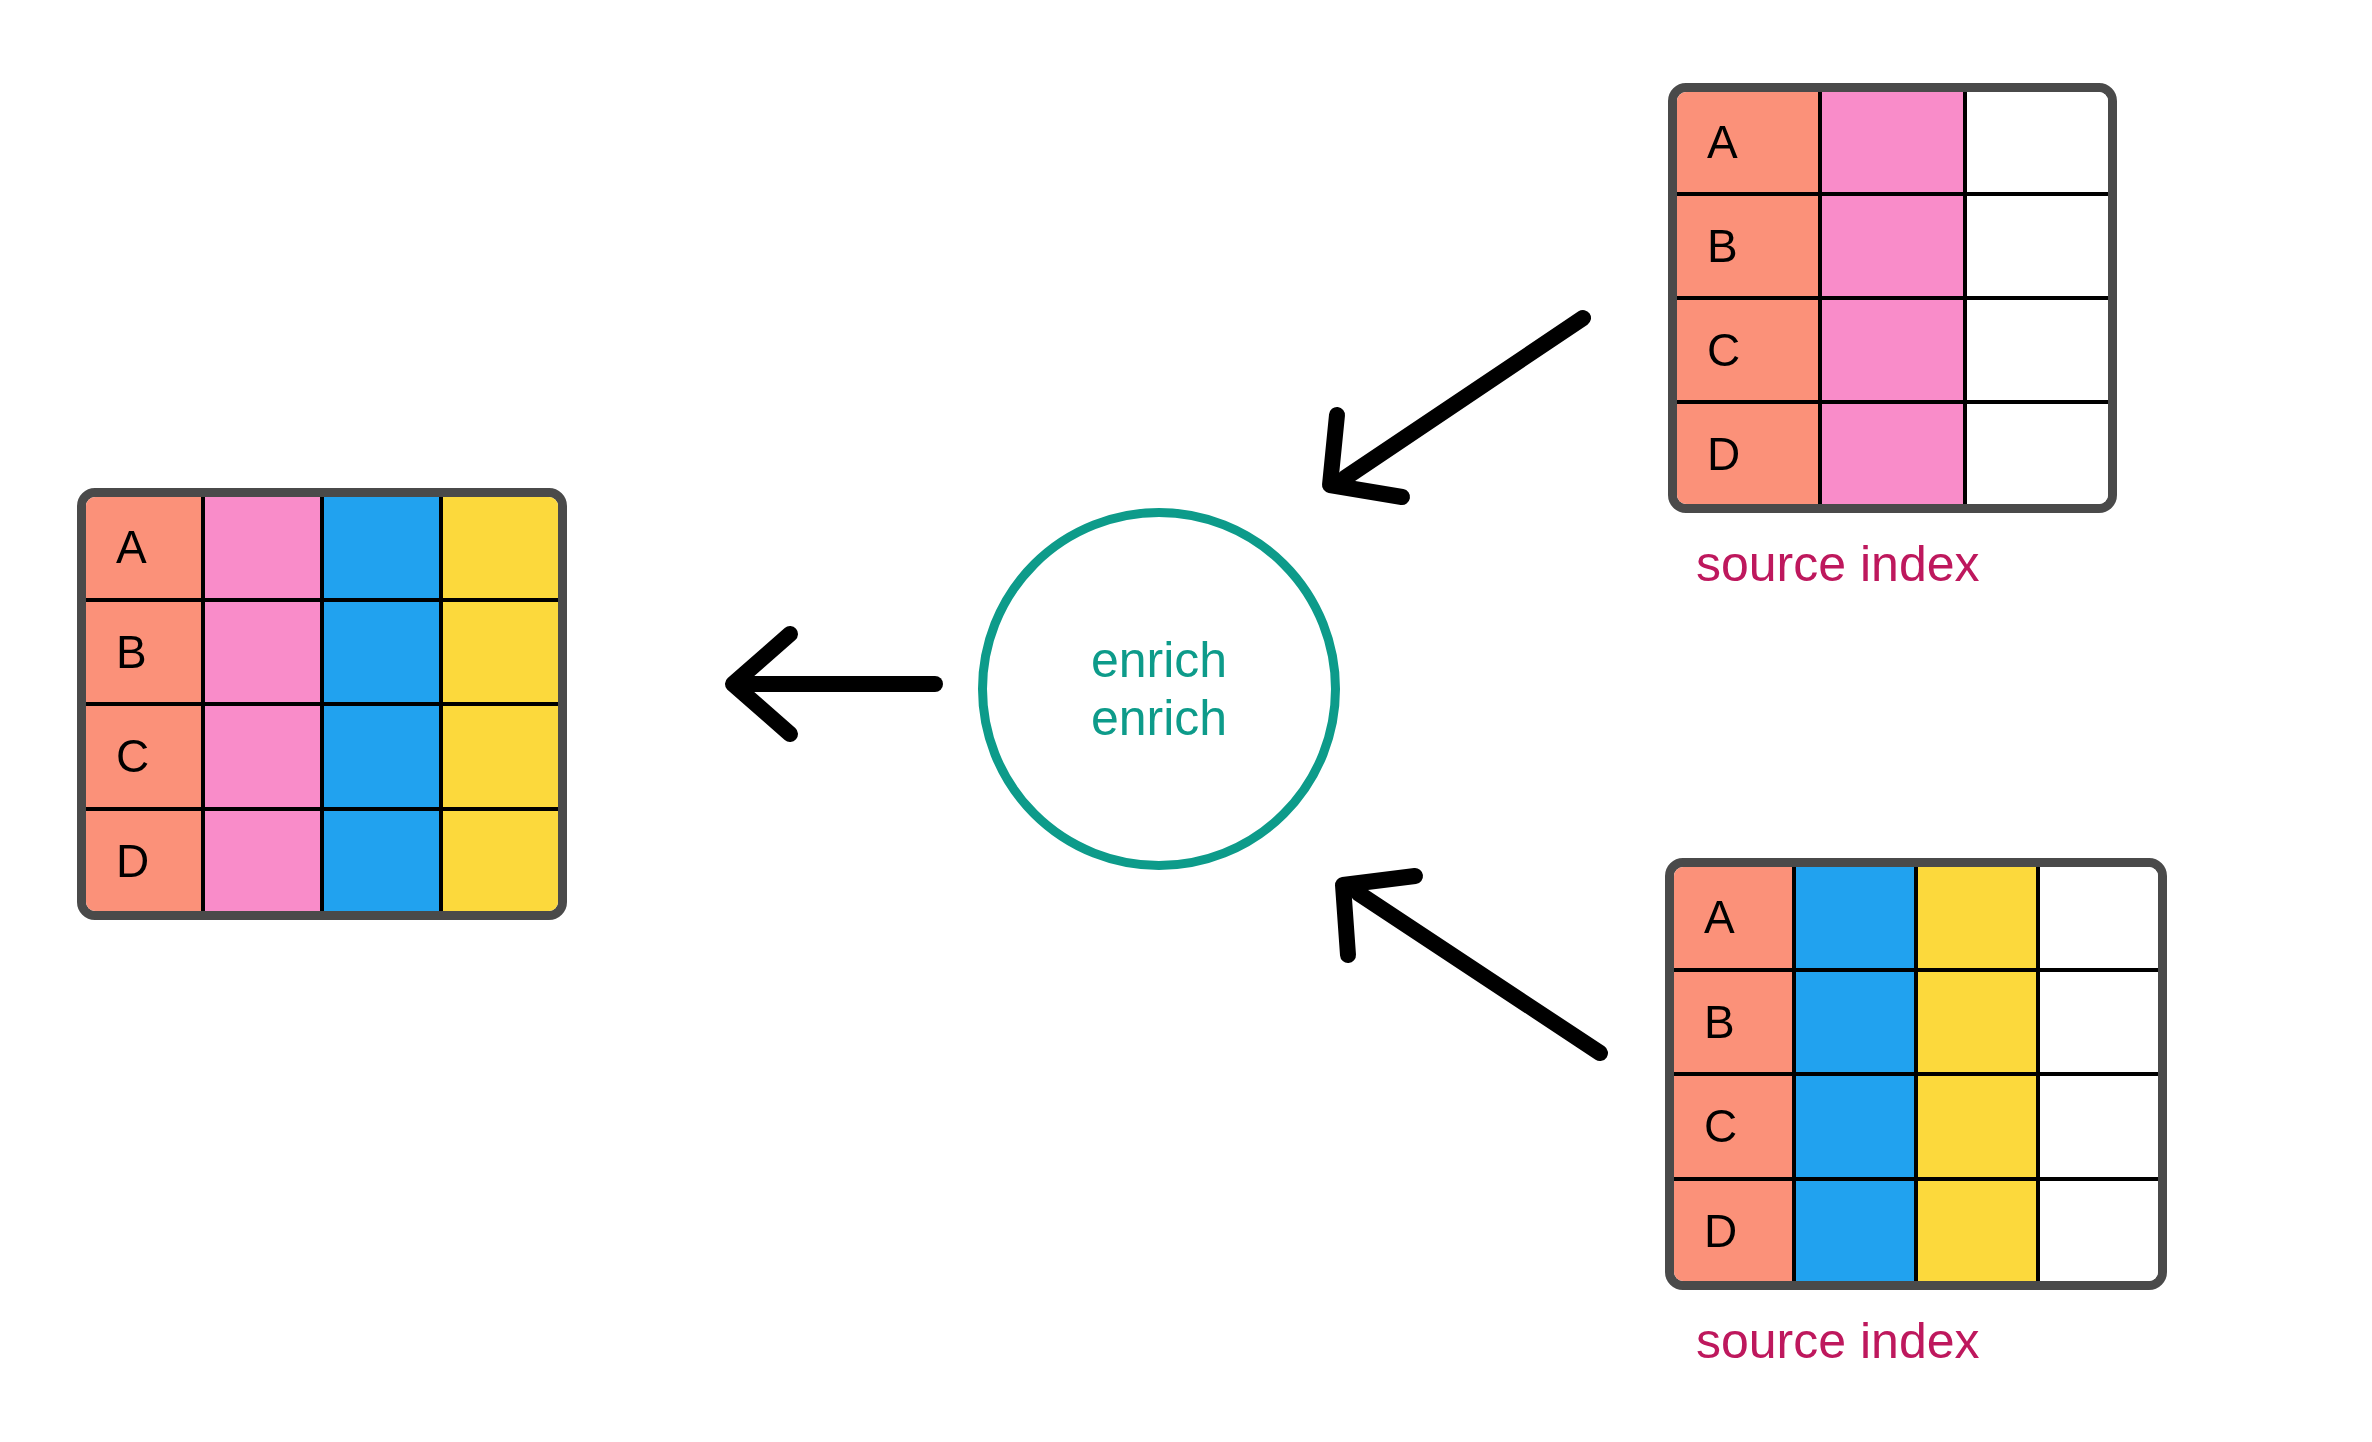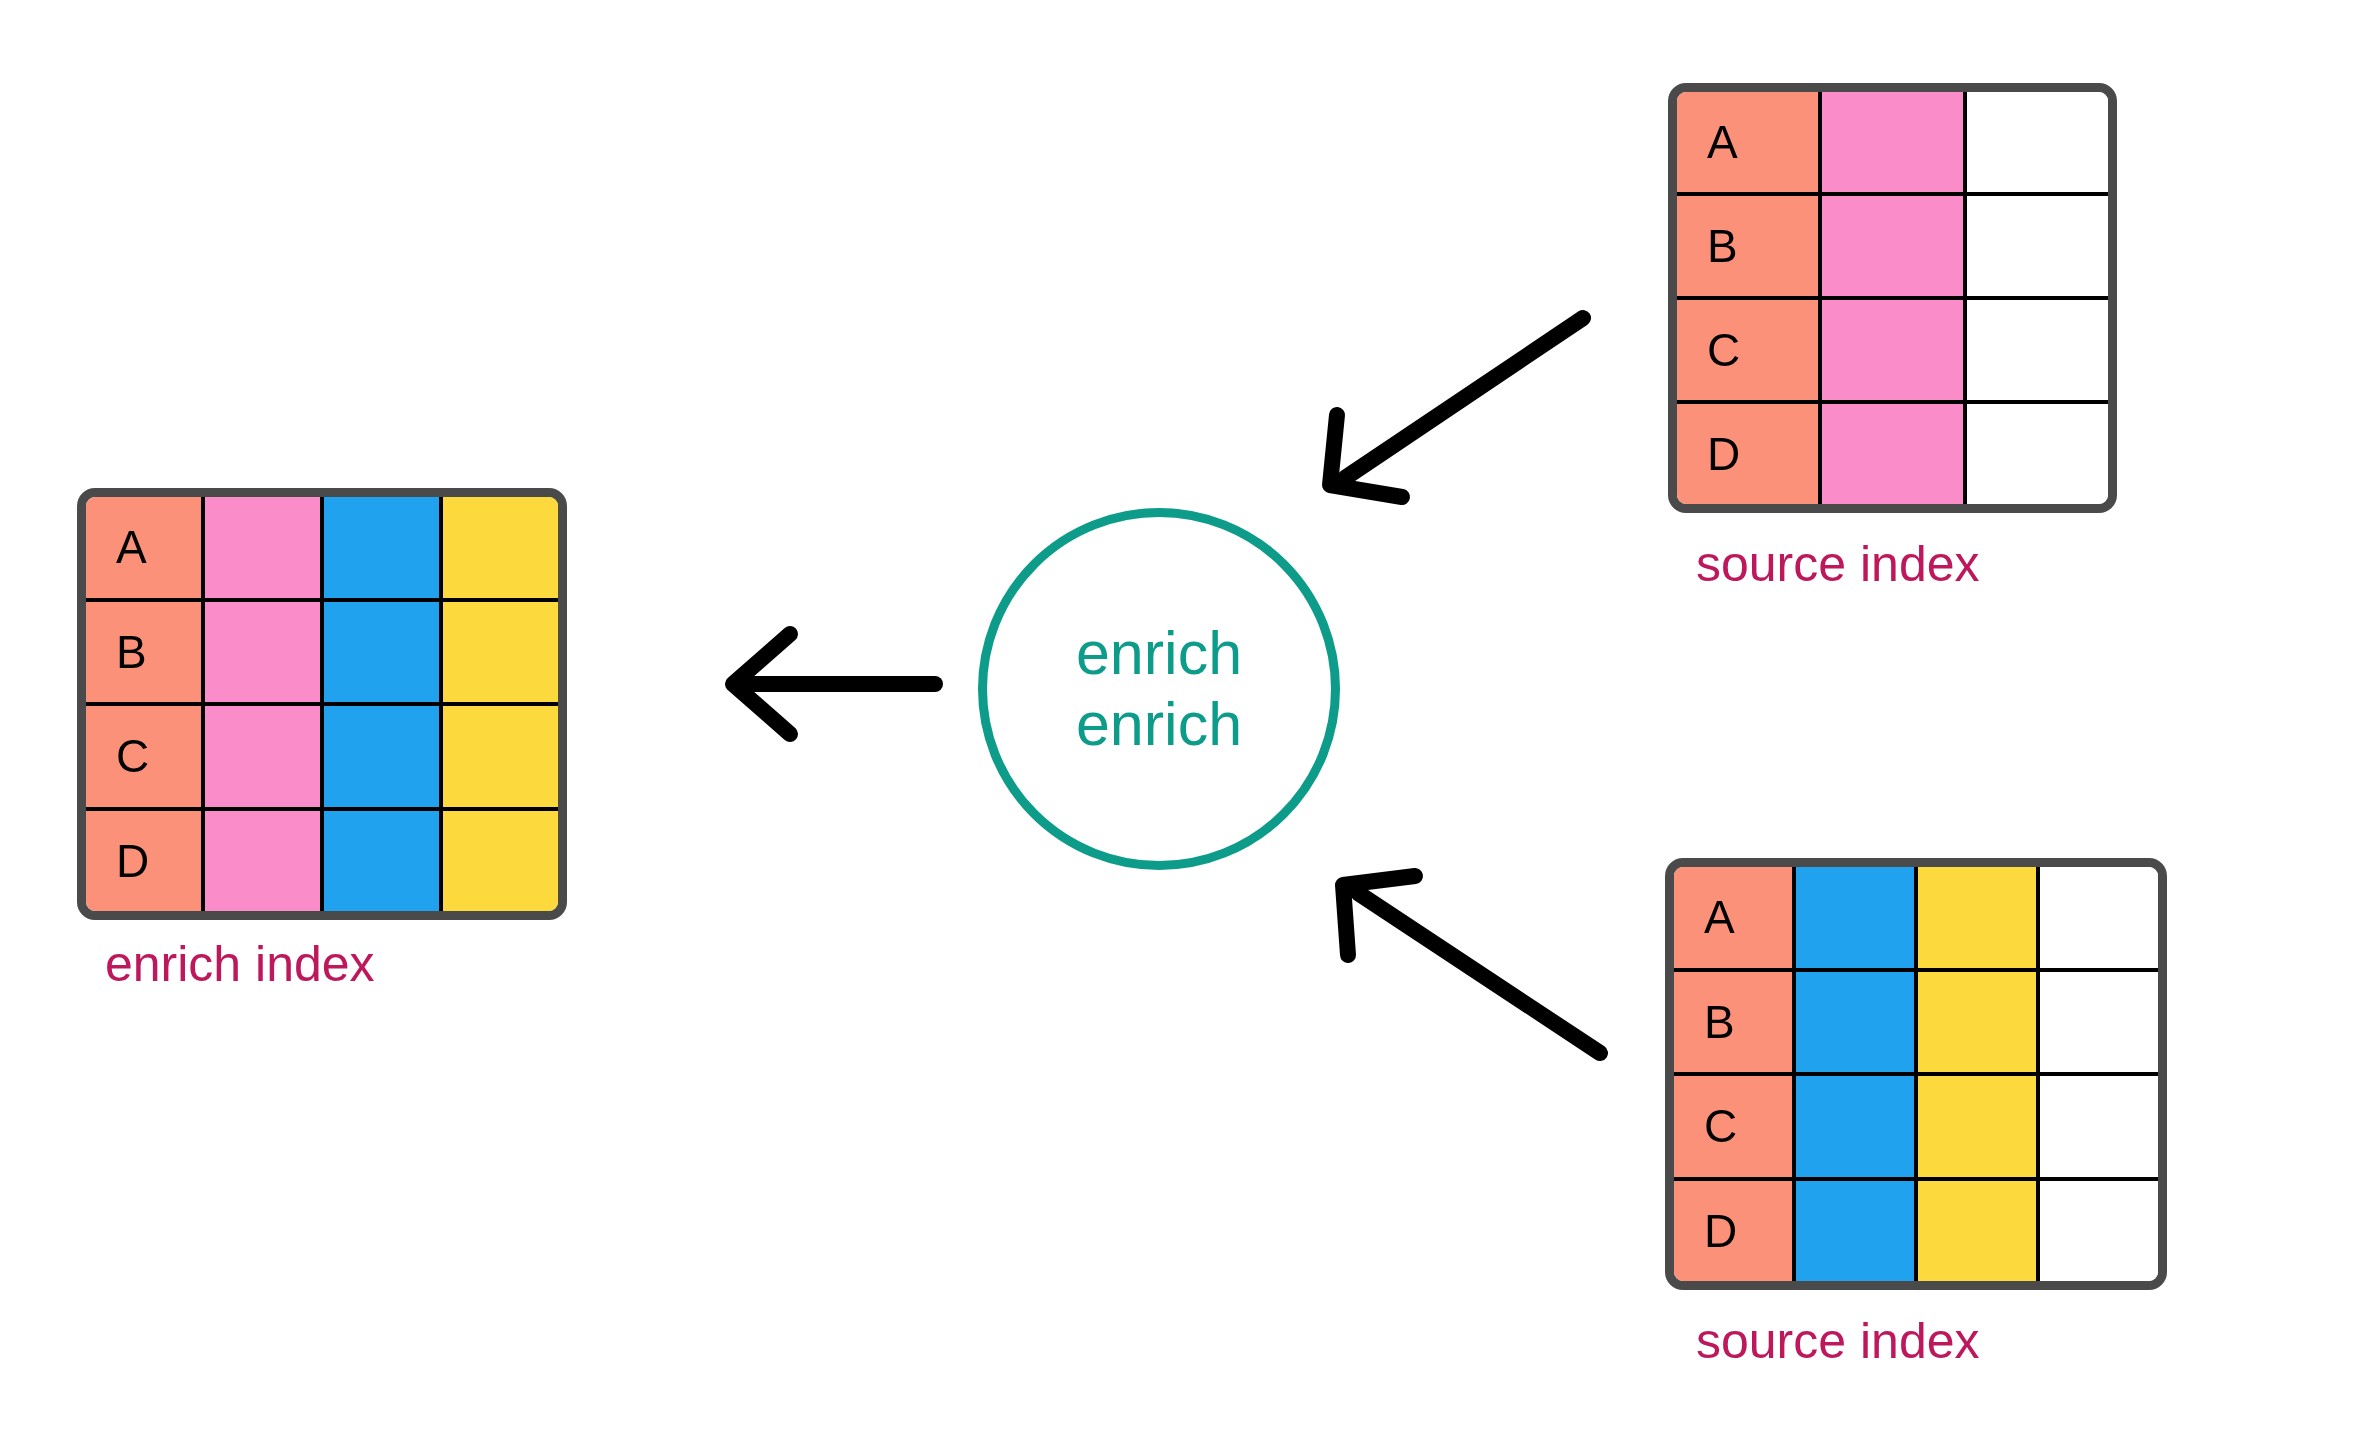--- a/index.html
+++ b/index.html
@@ -76,21 +76,21 @@
     border: 9px solid #0d9b8a;
     border-radius: 50%;
     background: #ffffff;
     display: flex;
     flex-direction: column;
     align-items: center;
     justify-content: center;
   }
   #policy-circle .policy-line {
     color: #0d9b8a;
-    font-size: 61px;
+    font-size: 50px;
     line-height: 1.17;
     text-align: center;
     font-family: "Liberation Sans", sans-serif;
   }
 
   
   #arrow-layer {
     position: absolute;
     left: 0;
     top: 0;
@@ -136,21 +136,20 @@
     <div class="idx-row">
       <div class="idx-cell" style="background:#FB9179;">
         <span class="key-letter">D</span>
       </div>
       <div class="idx-cell" style="background:#F98CC9;"></div>
       <div class="idx-cell" style="background:#21A2EF;"></div>
       <div class="idx-cell" style="background:#FCD93C;"></div>
     </div>
   </div>
 
-  <div class="caption" style="left:105px; top:935px;">enrich index</div>
 
   <div class="idx-table" id="source-index-top-table" style="left:1668px; top:83px; width:449px; height:430px;">
 
     <div class="idx-row">
       <div class="idx-cell" style="background:#FB9179;">
         <span class="key-letter">A</span>
       </div>
       <div class="idx-cell" style="background:#F98CC9;"></div>
       <div class="idx-cell" style="background:#FFFFFF;"></div>
     </div>

